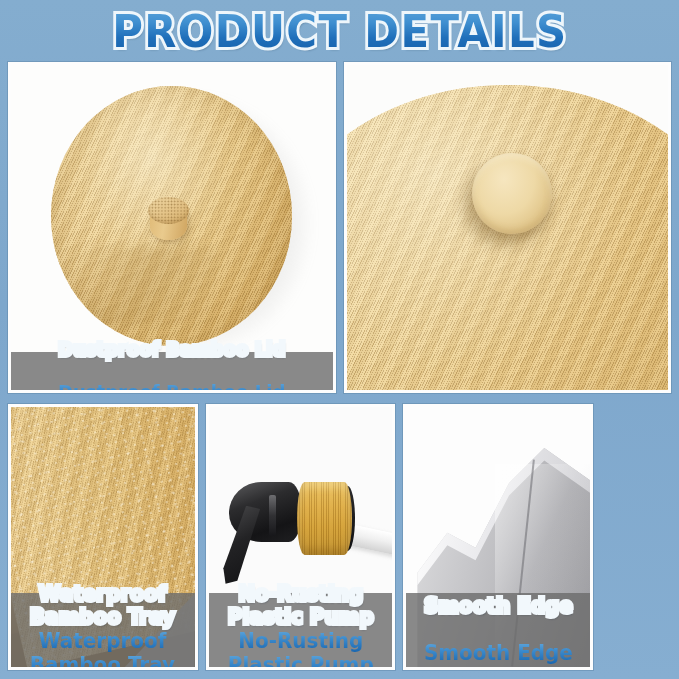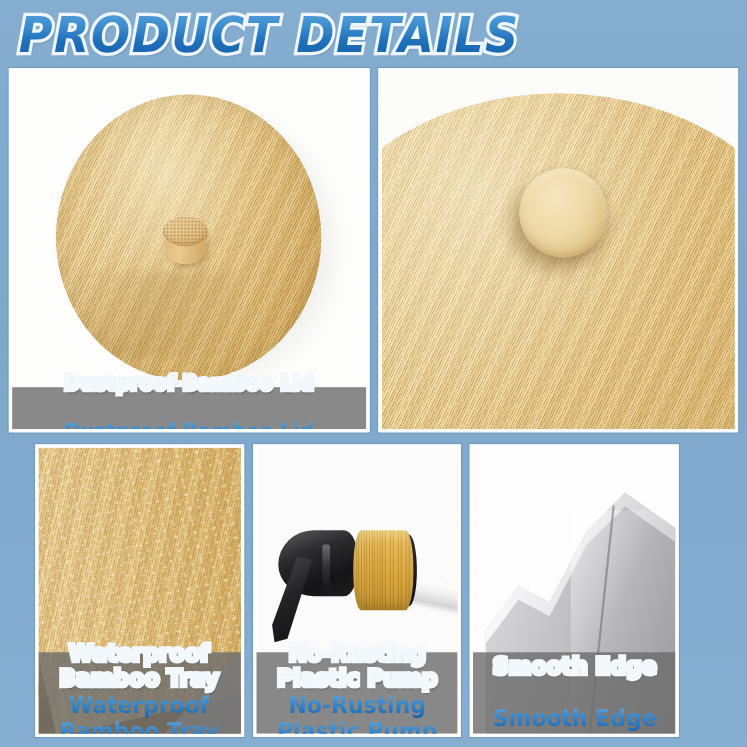--- a/index.html
+++ b/index.html
@@ -22,22 +22,21 @@
 
   
   .title-wrap {
     position: absolute;
     left: 0;
     top: 4px;
     width: 679px;
     height: 54px;
     display: flex;
     align-items: center;
-    justify-content: flex-start;
-    font-style: italic;
+    justify-content: center;
   }
   .title {
     position: relative;
     font-family: "DejaVu Sans", sans-serif;
     font-weight: bold;
     font-size: 45px;
     letter-spacing: 1.5px;
     line-height: 1;
     white-space: nowrap;
     transform: scaleX(0.93);
@@ -71,21 +70,20 @@
     gap: 8px;
   }
   .grid-bottom {
     position: absolute;
     left: 8px;
     top: 404px;
     width: 585px;
     height: 266px;
     display: flex;
     gap: 8px;
-    margin-left: 24px;
   }
   .panel {
     position: relative;
     flex: 1 1 0;
     background: #fff;
     border: 3px solid #fdfdfd;
     box-shadow: 0 0 0 1px rgba(90,130,165,0.45);
     overflow: hidden;
   }
   .panel .photo {

